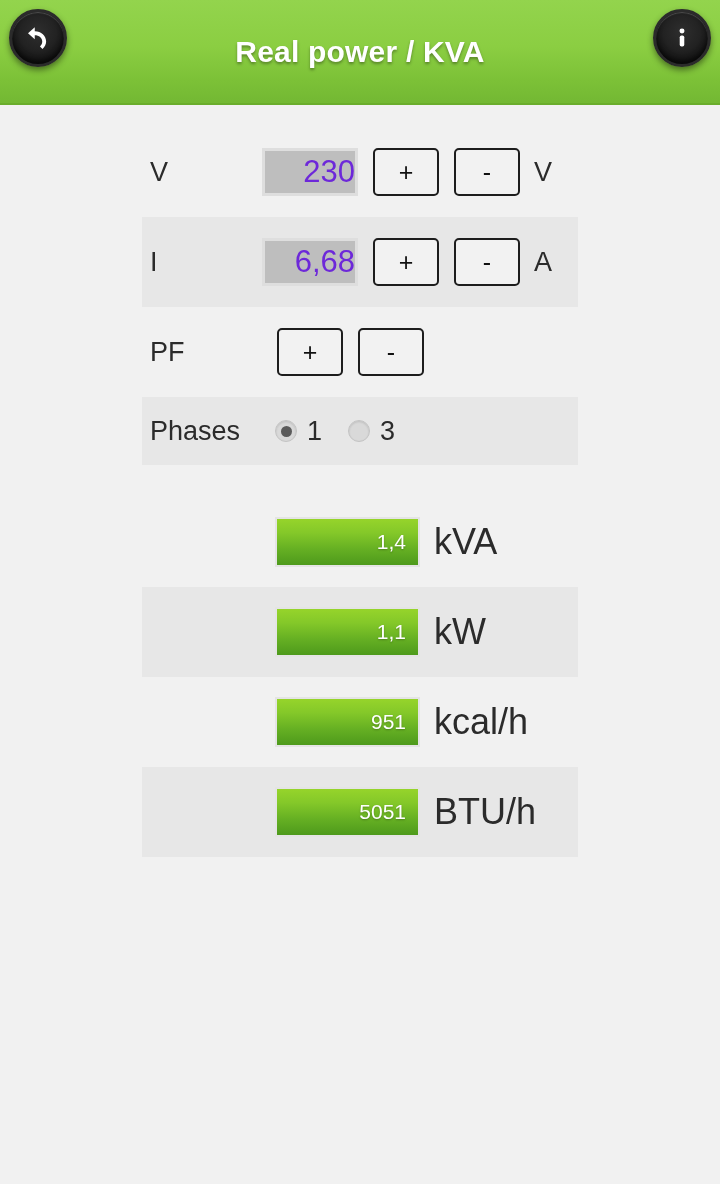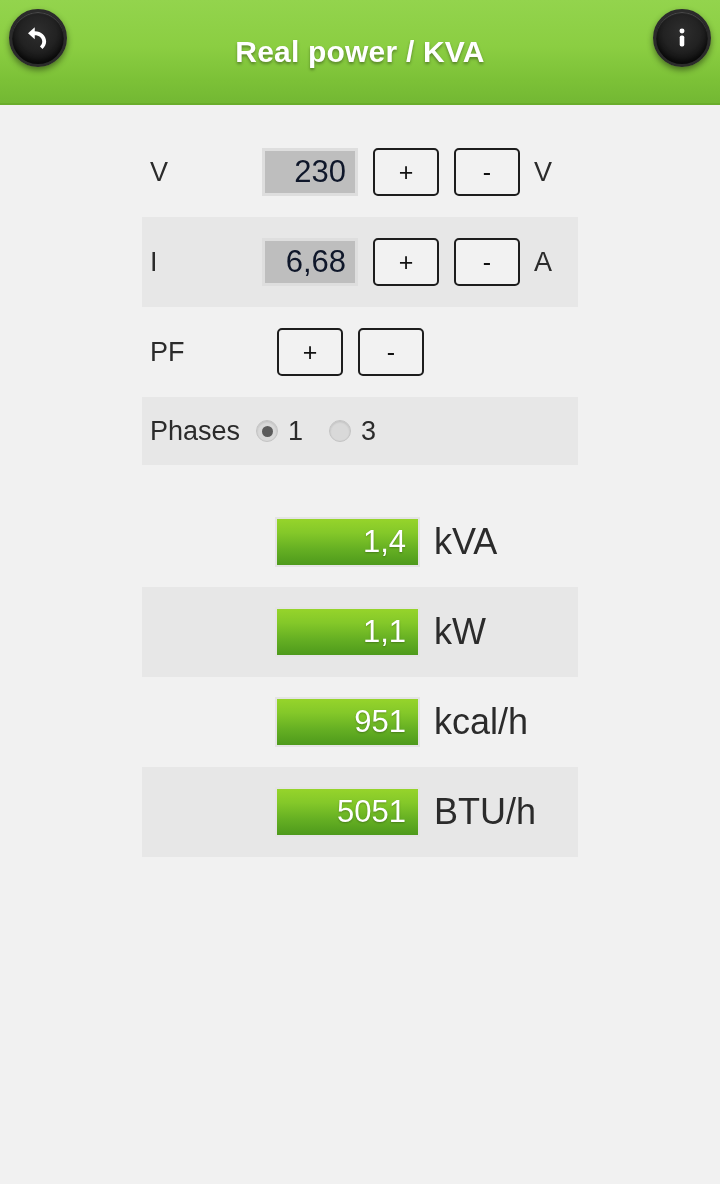--- a/index.html
+++ b/index.html
@@ -82,26 +82,25 @@
     color: #2b2b2b;
     padding-left: 8px;
   }
 
   
   .value-box {
     width: 96px;
     height: 48px;
     background: #bebebe;
     border: 3px solid #dedede;
-    color: #0f172a;
+    color: #6d28d9;
     font-size: 31px;
     display: flex;
     align-items: center;
     justify-content: flex-end;
-    padding-right: 9px;
     cursor: pointer;
   }
 
   .step-btn {
     width: 66px;
     height: 48px;
     margin-left: 15px;
     background: #f2f2f2;
     border: 2px solid #1d1d1d;
     border-radius: 5px;
@@ -119,21 +118,21 @@
     margin-left: 14px;
     min-width: 22px;
   }
 
   
   .row.phases { height: 68px; }
   .phases-label {
     font-size: 27px;
     color: #2b2b2b;
     padding-left: 8px;
-    margin-right: 16px;
+    margin-right: 35px;
   }
   .radio-group {
     display: flex;
     align-items: center;
     gap: 26px;
   }
   .radio-opt {
     display: flex;
     align-items: center;
     gap: 10px;
@@ -176,21 +175,21 @@
   }
   .res-row.alt { background: #e7e7e7; }
 
   .res-box {
     margin-left: 133px;
     width: 145px;
     height: 50px;
     background: linear-gradient(to bottom, #96d42b 0%, #84c829 30%, #66b023 65%, #4e9a1c 100%);
     border: 2px solid #e4e4e4;
     color: #ffffff;
-    font-size: 31px;
+    font-size: 21px;
     display: flex;
     align-items: center;
     justify-content: flex-end;
     padding-right: 12px;
     text-shadow: 0 1px 2px rgba(0,0,0,0.28);
   }
 
   .res-unit {
     font-size: 36px;
     color: #2b2b2b;

